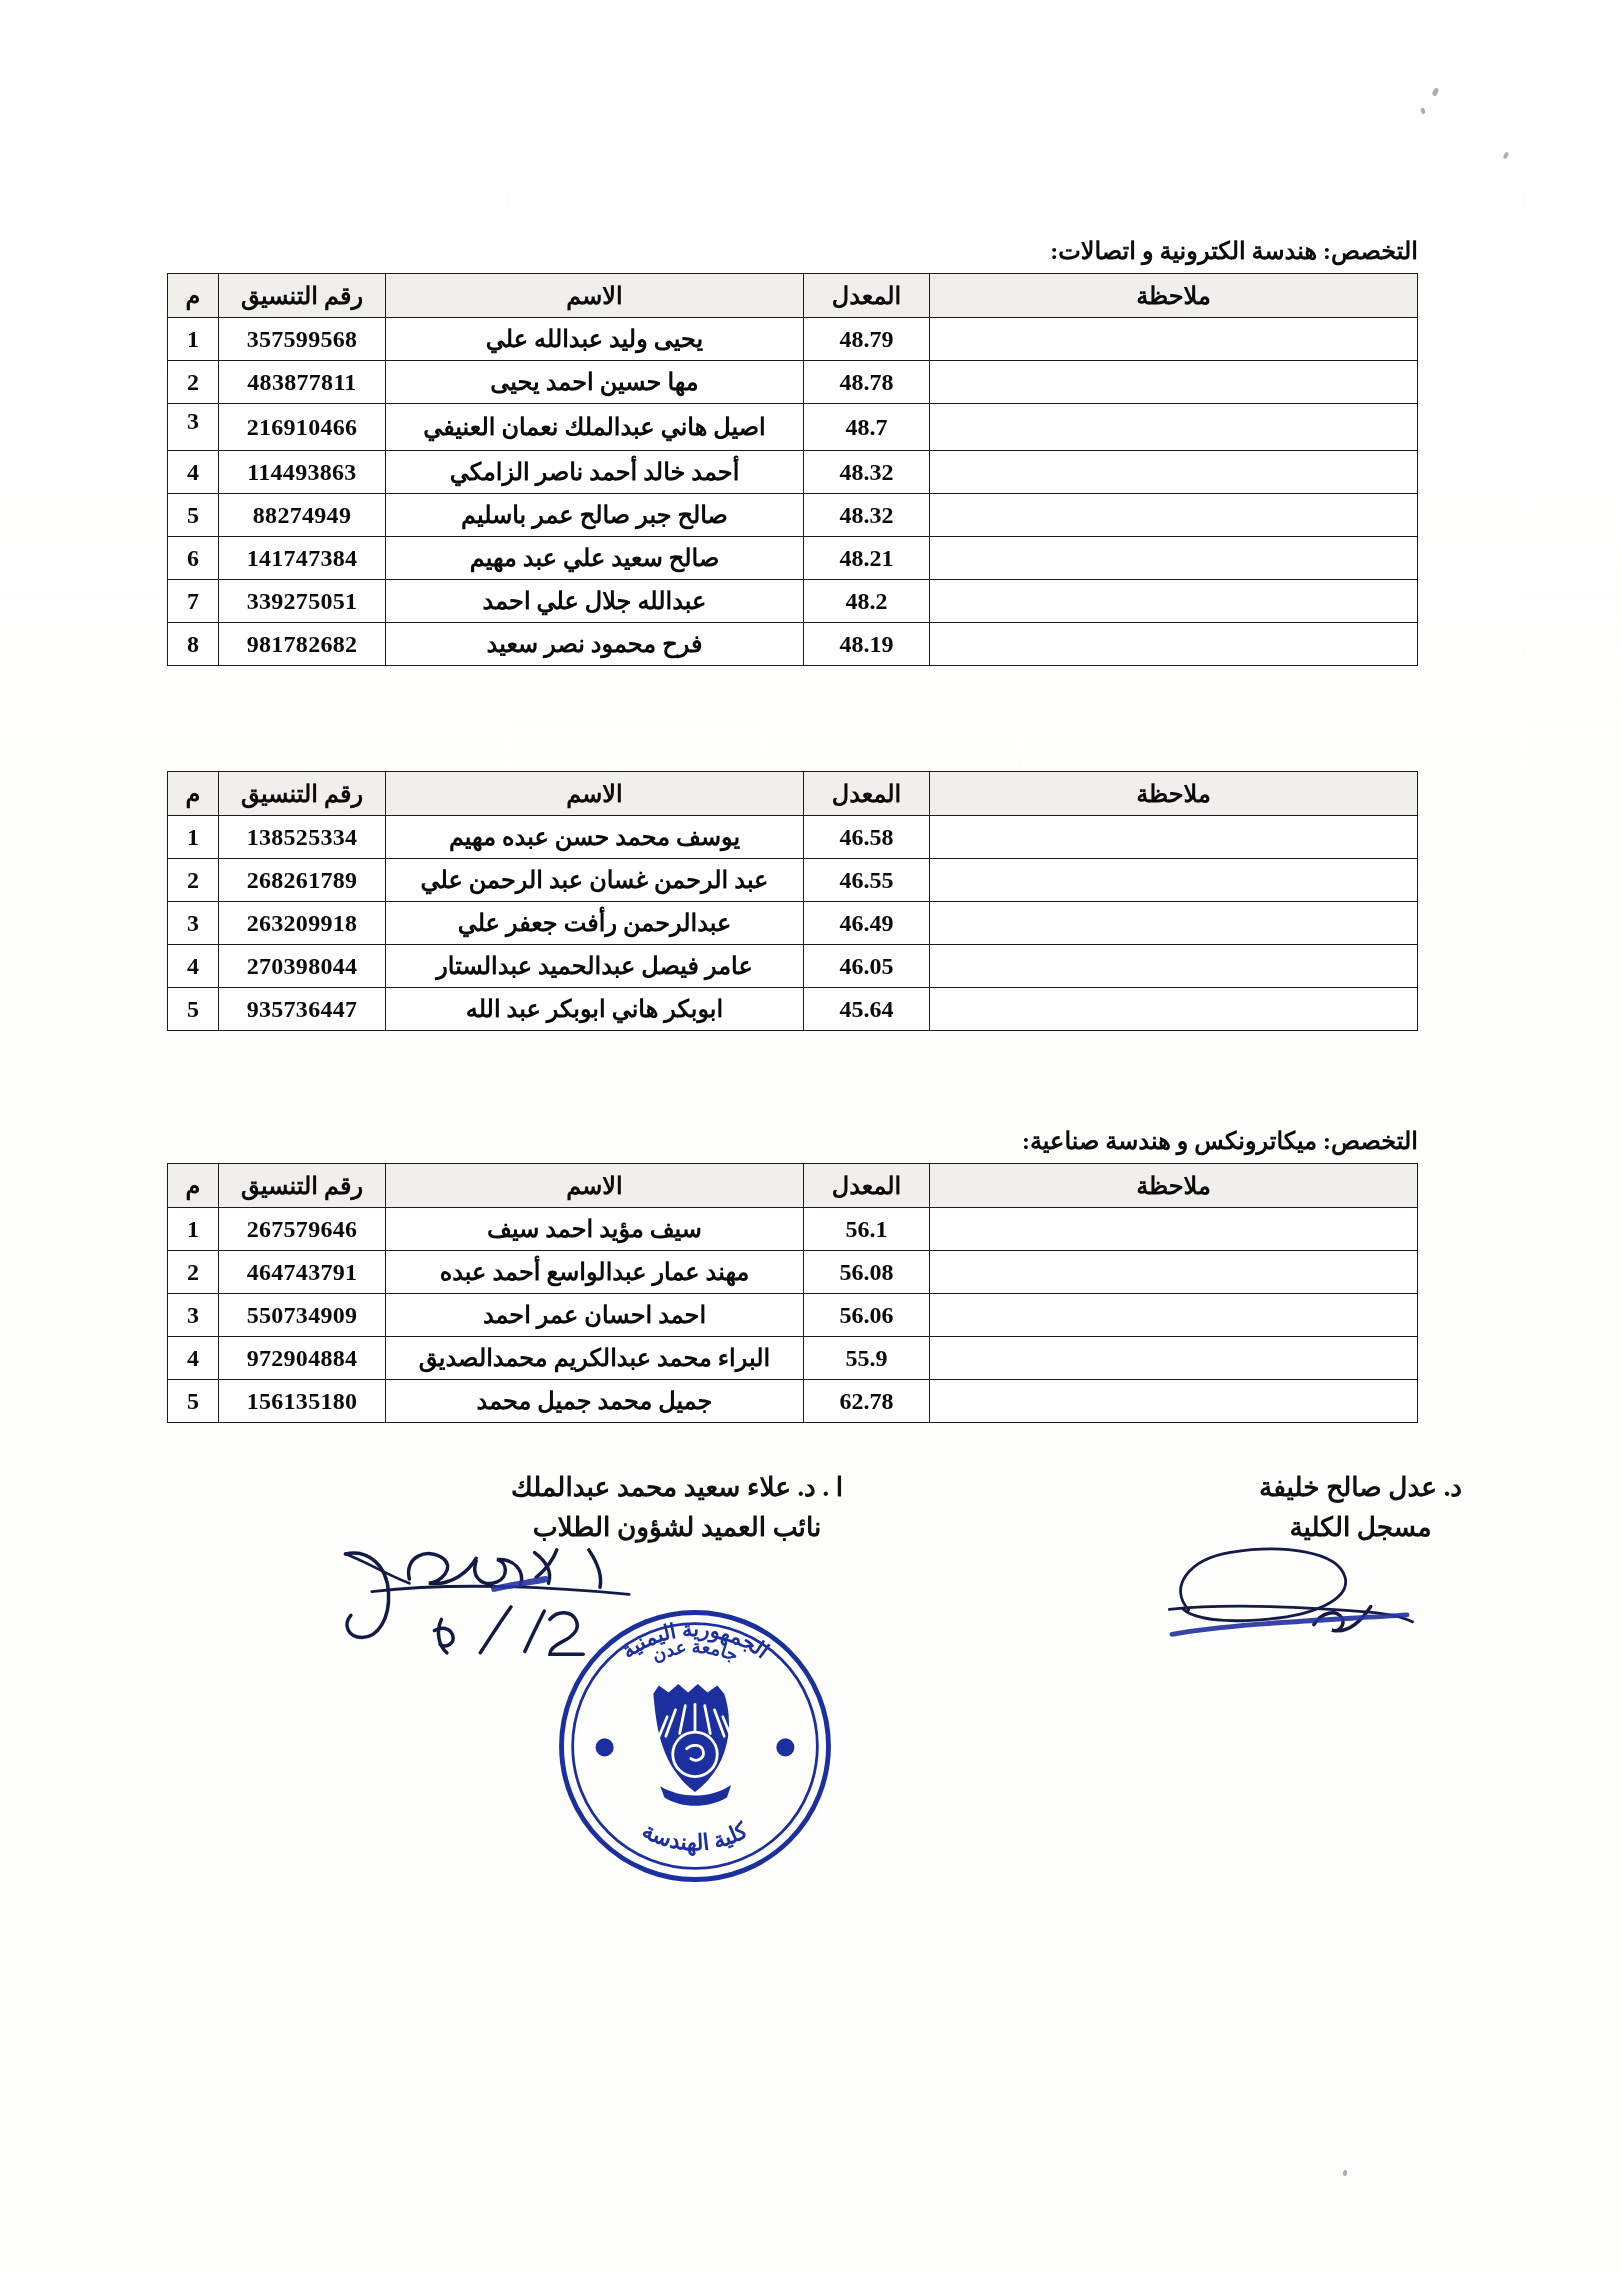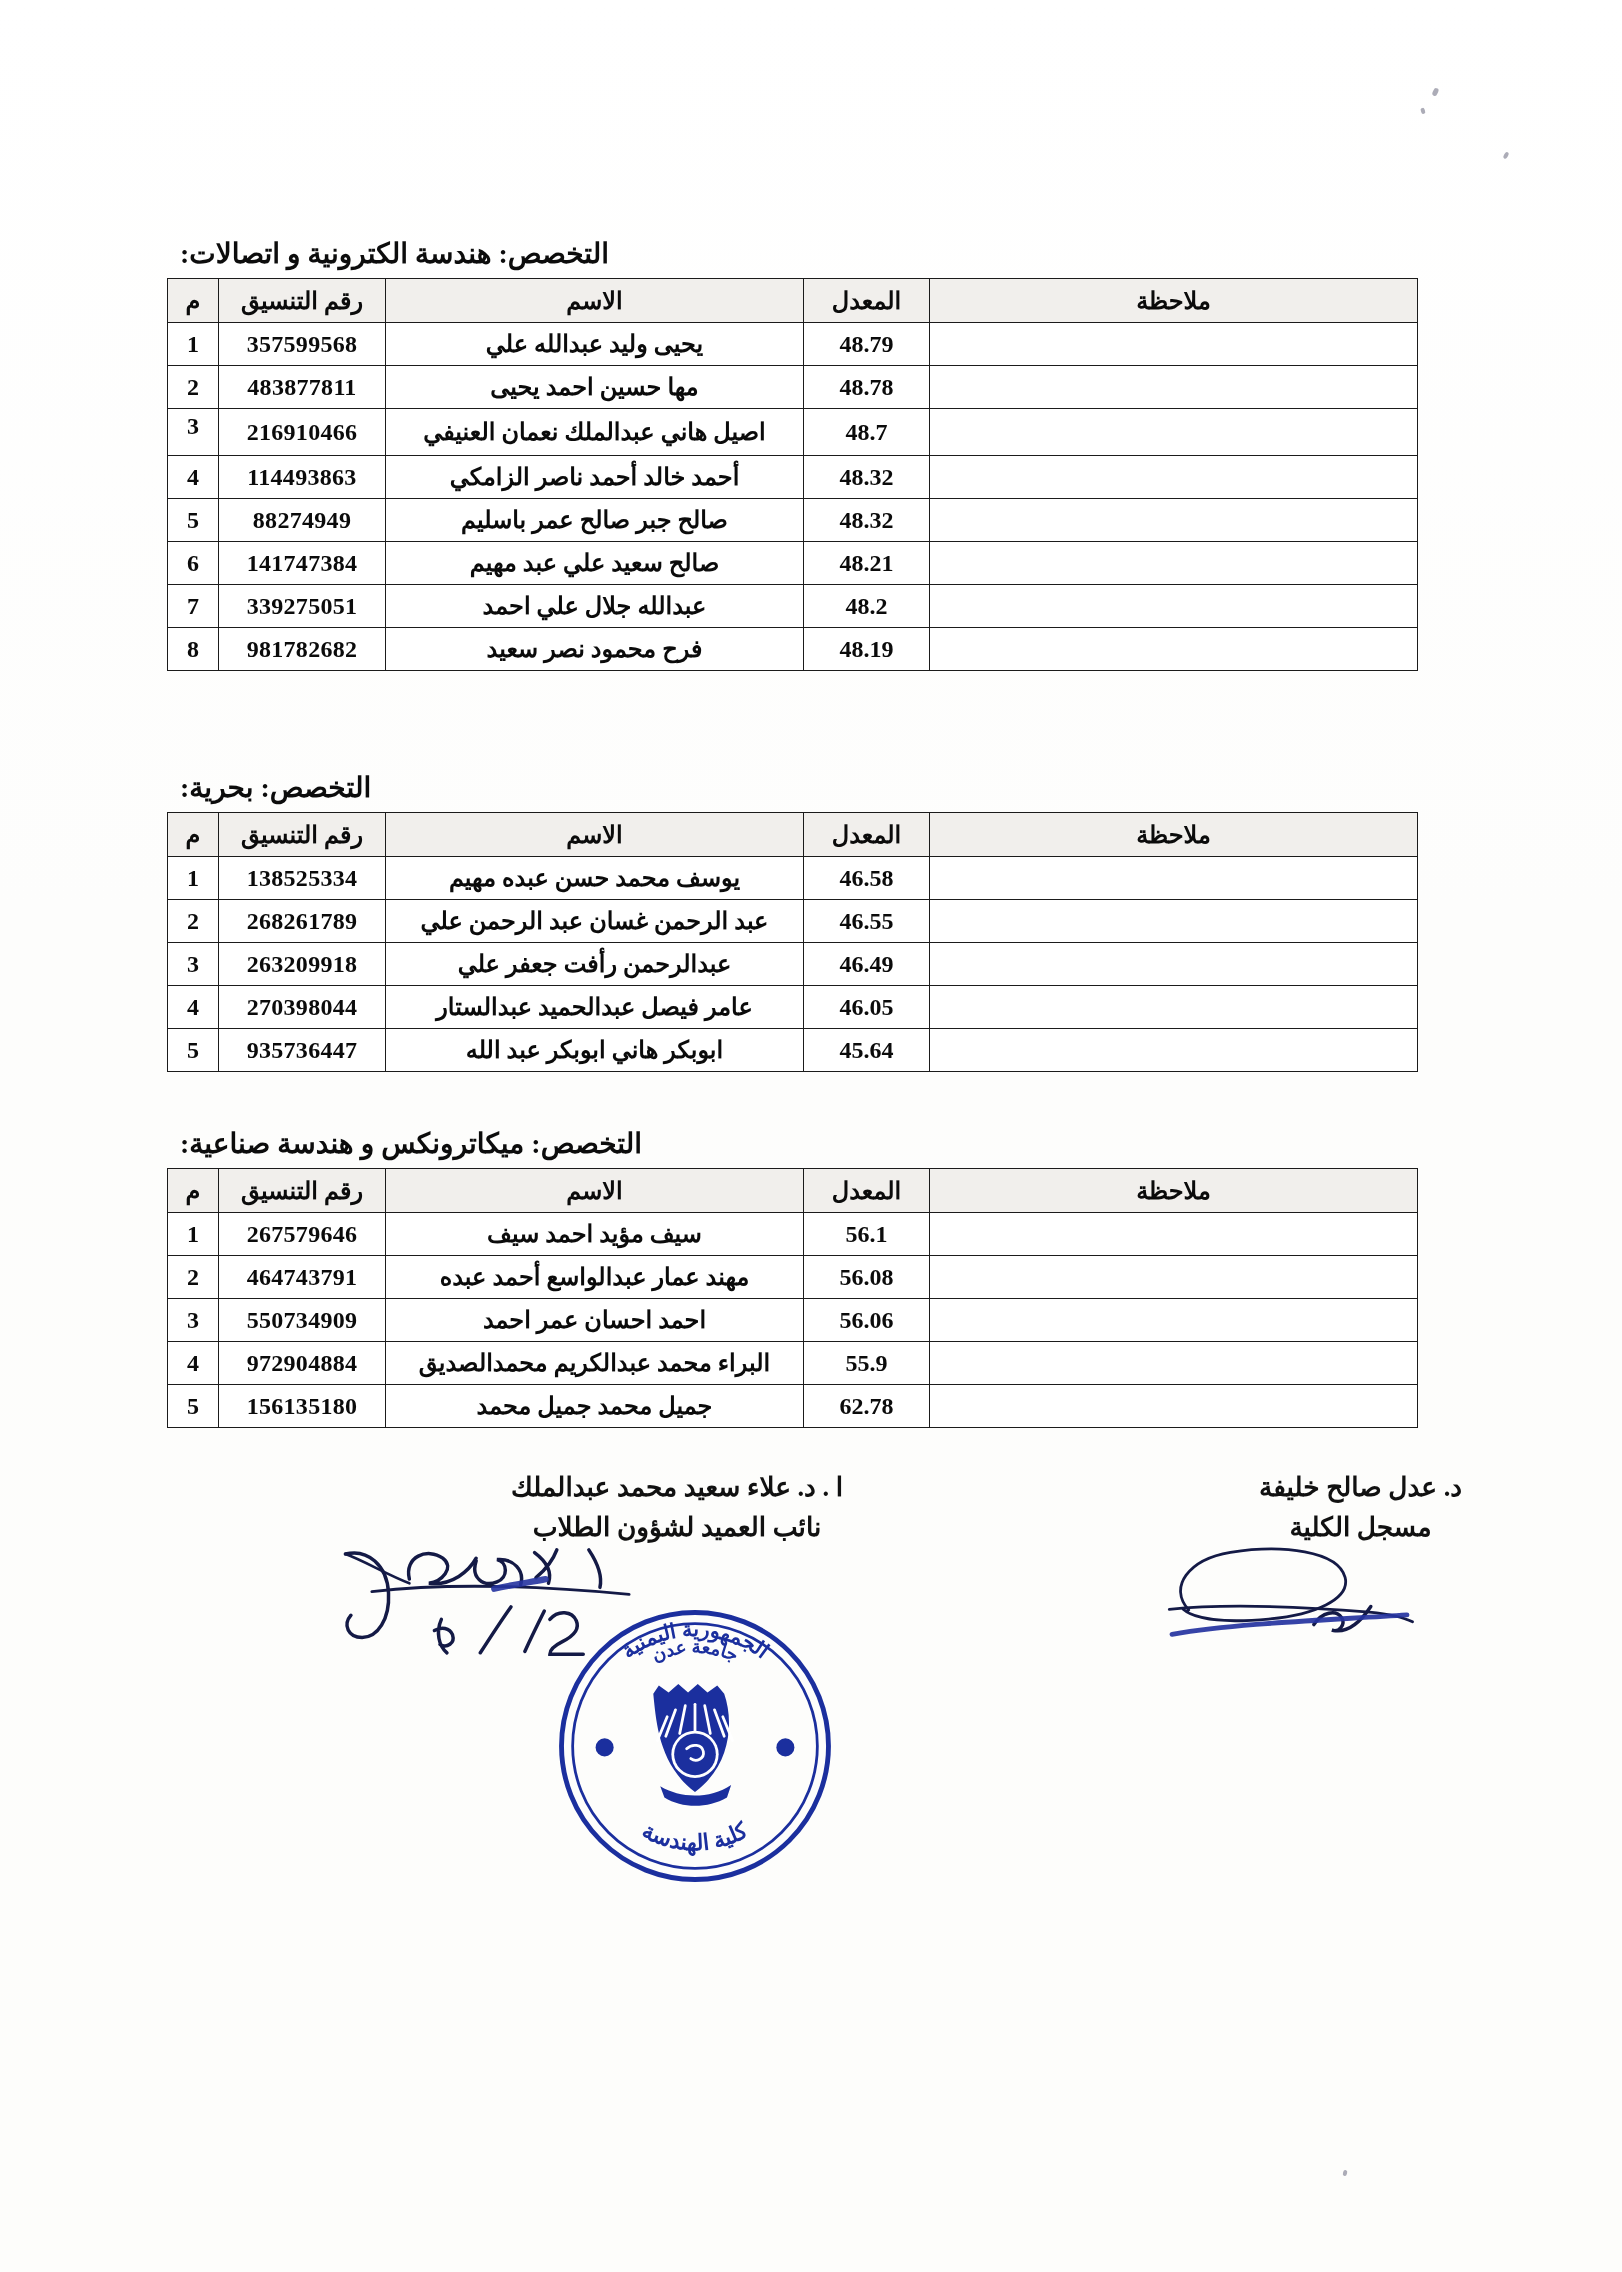--- a/index.html
+++ b/index.html
@@ -32,23 +32,23 @@
     opacity: .85;
   }
 
   
   .section {
     position: absolute;
     width: 1245px;
     right: 204px;
   }
   .spec-title {
-    font-size: 28px;
+    font-size: 24px;
     font-weight: 700;
-    text-align: left;
+    text-align: right;
     direction: rtl;
     letter-spacing: 0px;
     margin-bottom: 8.3px;
     padding-left: 7px;
     white-space: nowrap;
     color: #0c0c0c;
   }
 
   table.grades {
     border-collapse: collapse;
@@ -201,21 +201,20 @@
           <td class="c-avg">48.19</td>
           <td class="c-name">فرح محمود نصر سعيد</td>
           <td class="c-code">981782682</td>
           <td class="c-num">8</td>
         </tr>
       </tbody>
     </table>
   </div>
 
   <div class="section" style="top:771px;">
-    <div class="spec-title">التخصص: بحرية:</div>
     <table class="grades">
       <thead>
         <tr>
           <th class="c-note">ملاحظة</th>
           <th class="c-avg">المعدل</th>
           <th class="c-name">الاسم</th>
           <th class="c-code">رقم التنسيق</th>
           <th class="c-num">م</th>
         </tr>
       </thead>

